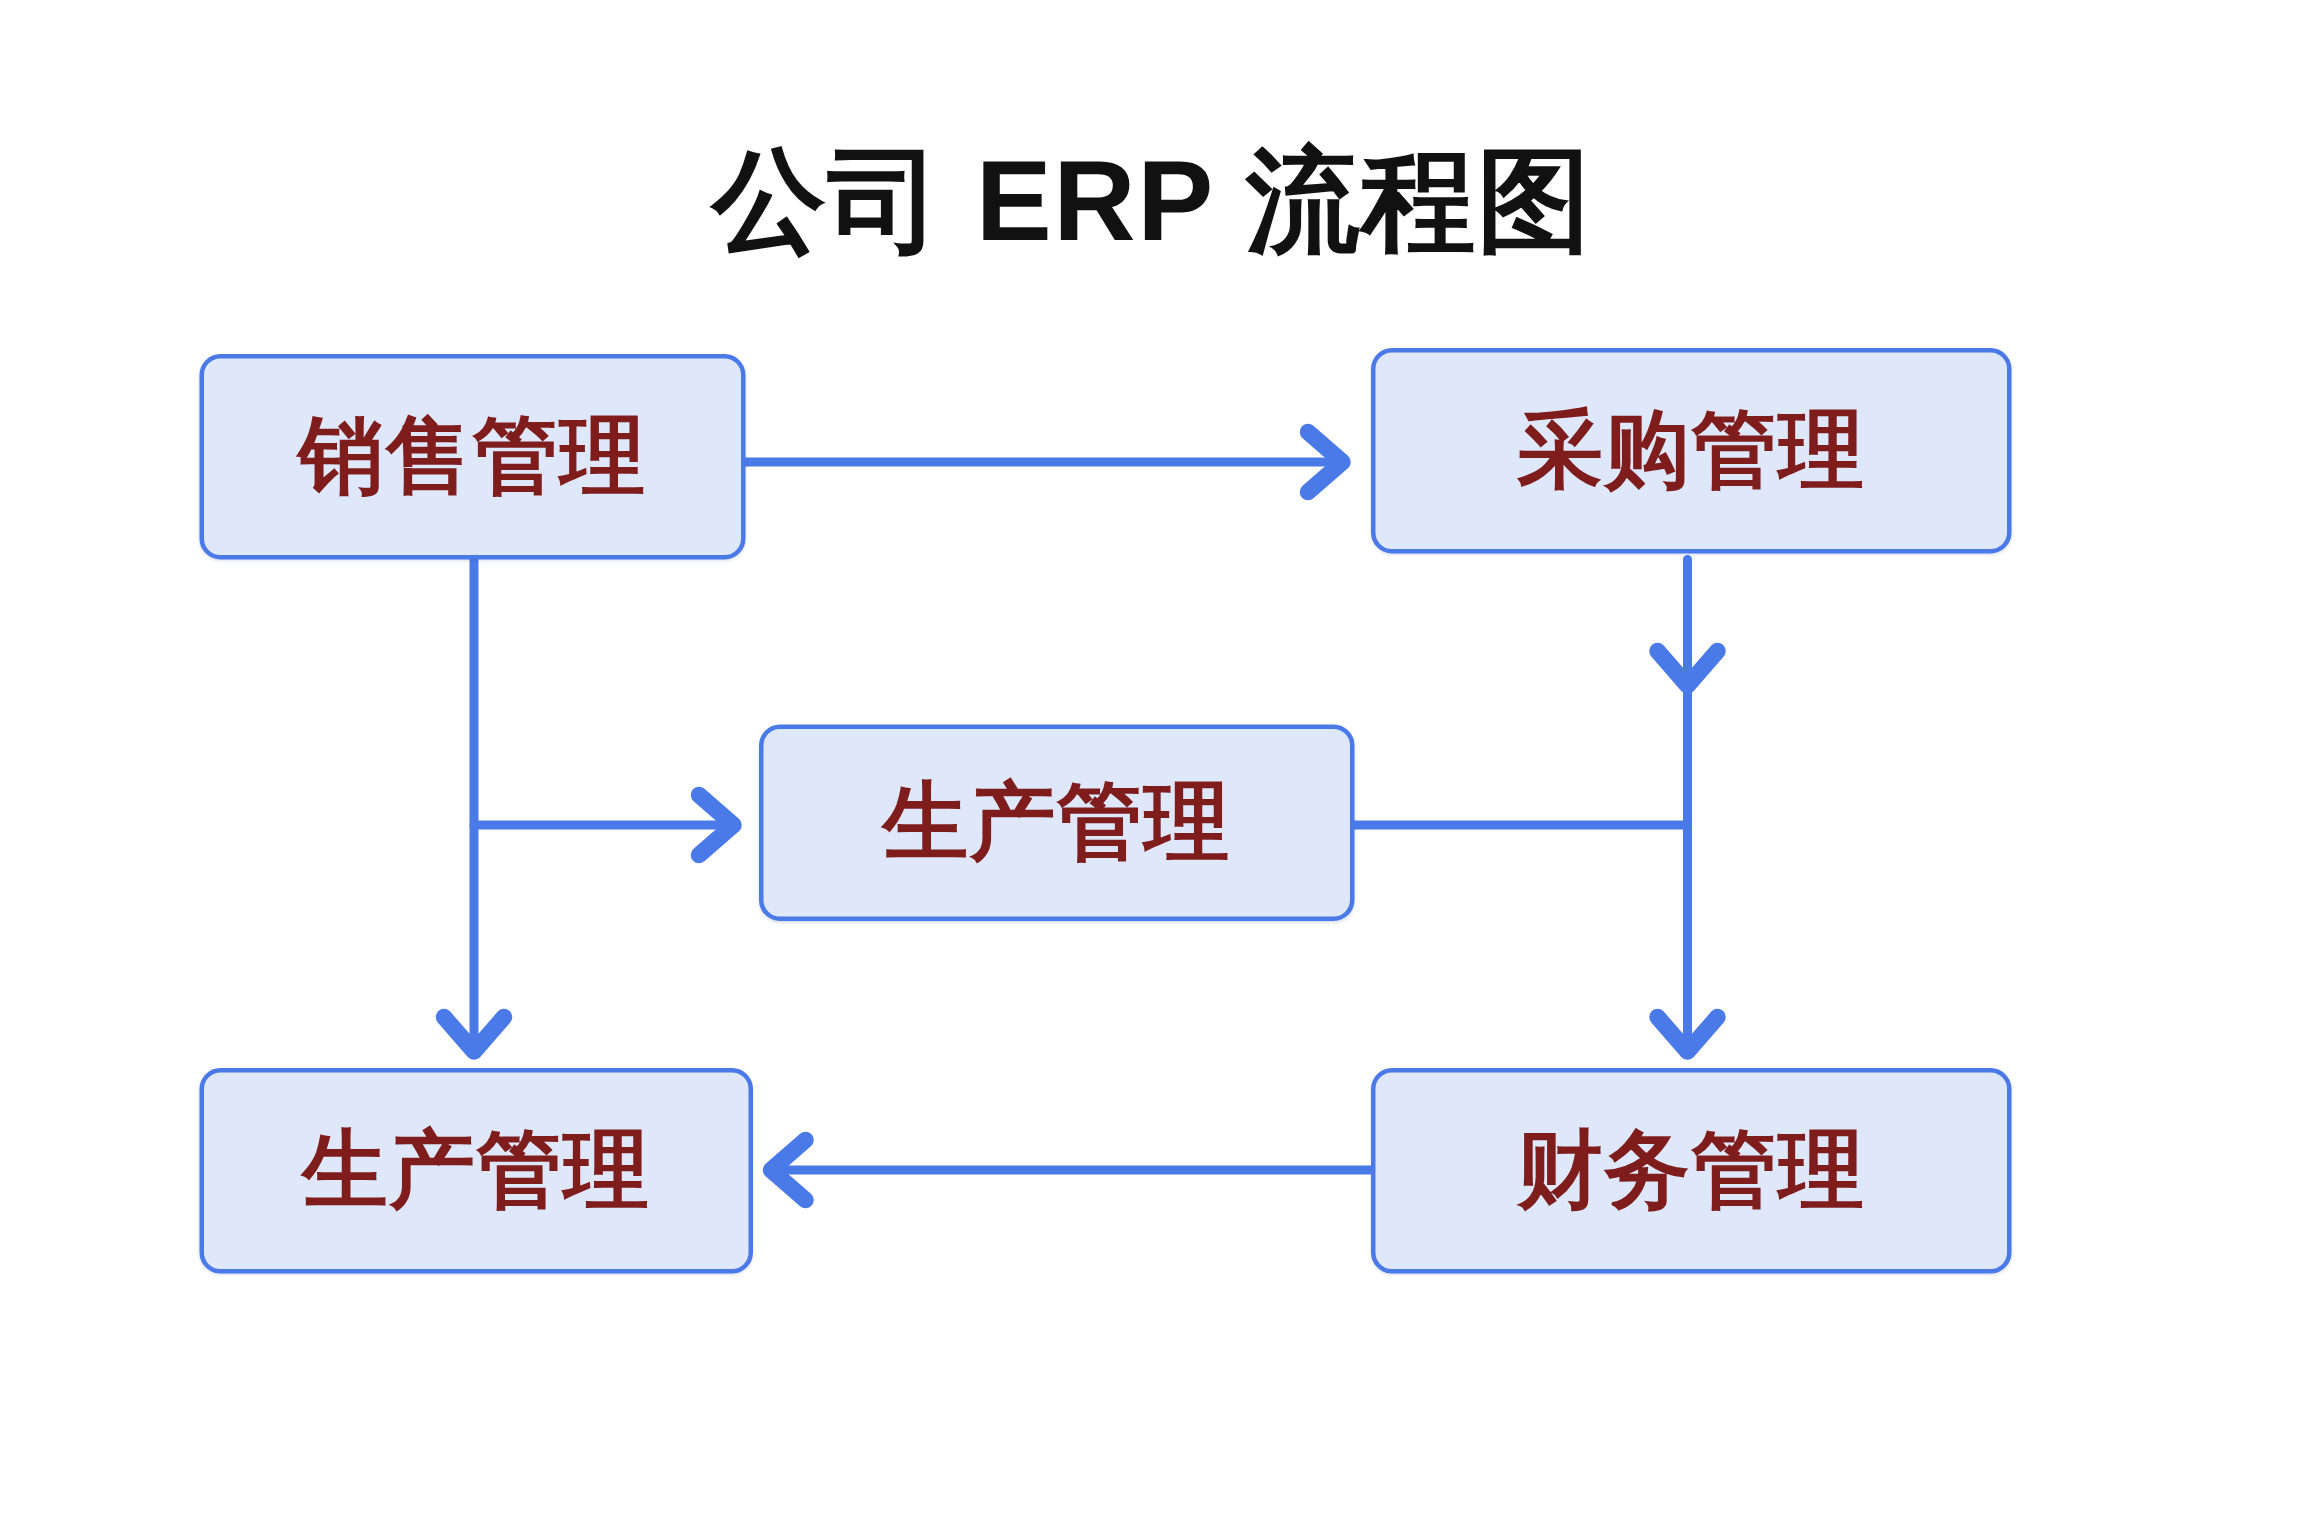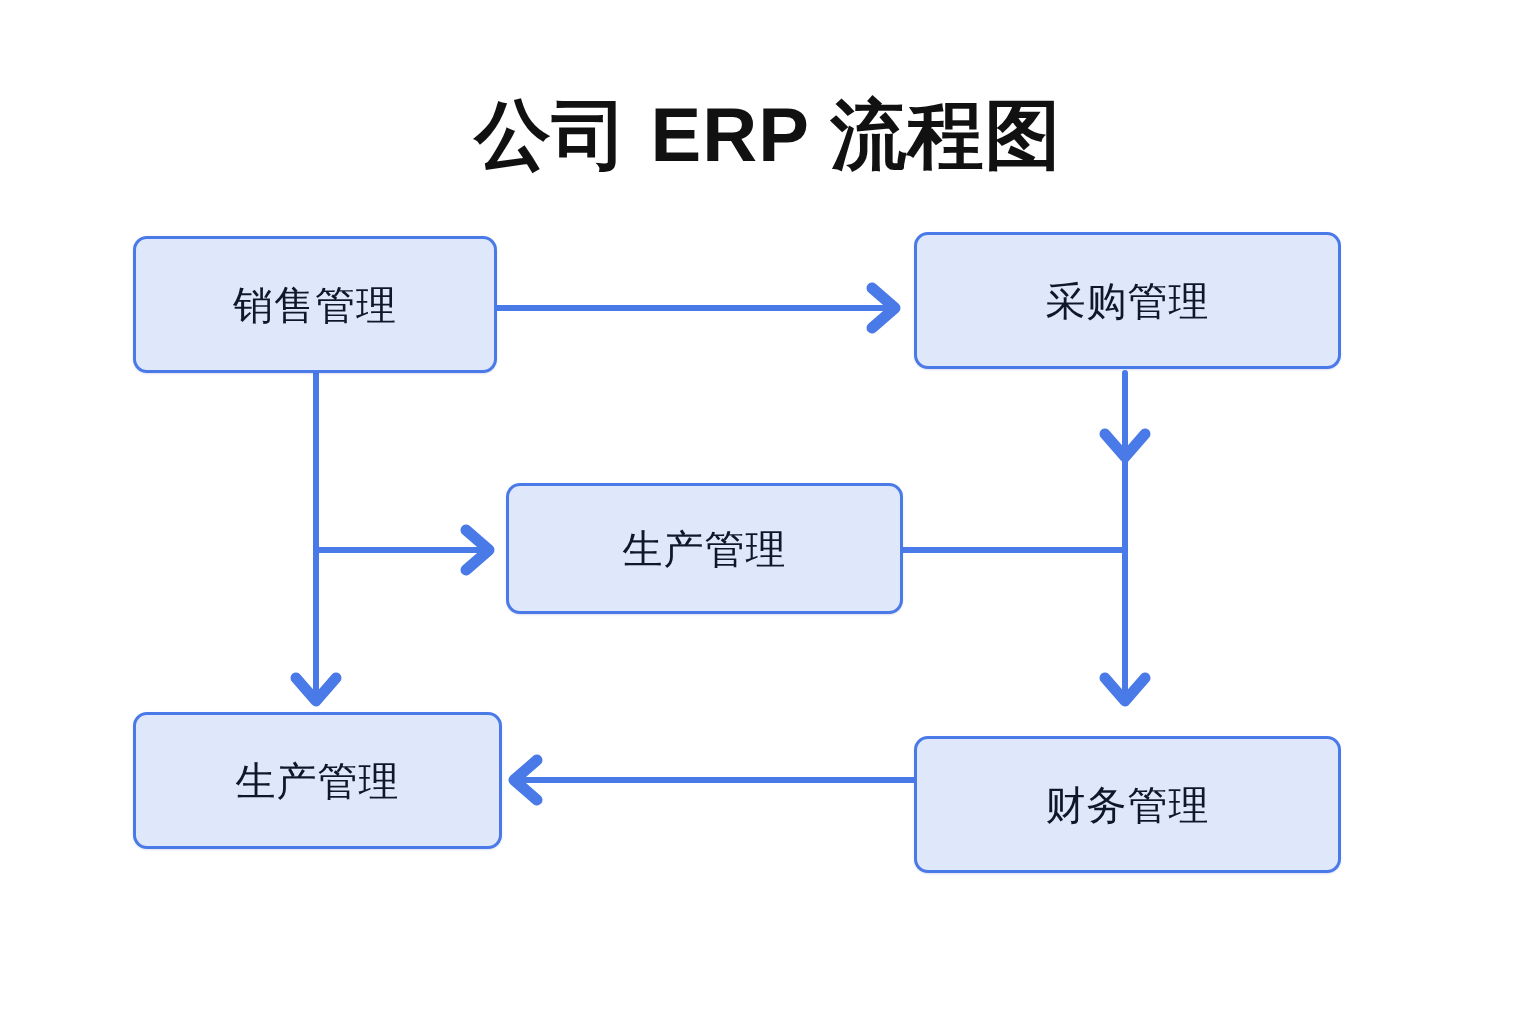--- a/index.html
+++ b/index.html
@@ -44,33 +44,33 @@
     box-sizing: border-box;
     background: #dfe8fb;
     border: 3.5px solid #4a79e8;
     border-radius: 14px;
     display: flex;
     align-items: center;
     justify-content: center;
     box-shadow: 0 1px 2px rgba(60, 90, 170, 0.18);
   }
   .node-label {
-    font-size: 40px;
+    font-size: 57px;
     line-height: 1;
-    font-weight: 400;
-    color: #0f172a;
+    font-weight: 700;
+    color: #7f1d1d;
     white-space: nowrap;
     letter-spacing: 1px;
   }
 
   #node-sales      { left: 133px; top: 236px;  width: 364px; height: 137px; }
   #node-purchasing { left: 914px; top: 232px;  width: 427px; height: 137px; }
   #node-production-mid { left: 506px; top: 483px; width: 397px; height: 131px; }
   #node-production-bottom { left: 133px; top: 712px; width: 369px; height: 137px; }
-  #node-finance    { left: 914px; top: 736px; width: 427px; height: 137px; }
+  #node-finance    { left: 914px; top: 712px; width: 427px; height: 137px; }
 
   
   #connectors {
     position: absolute;
     left: 0;
     top: 0;
     width: 1536px;
     height: 1024px;
     pointer-events: none;
   }

